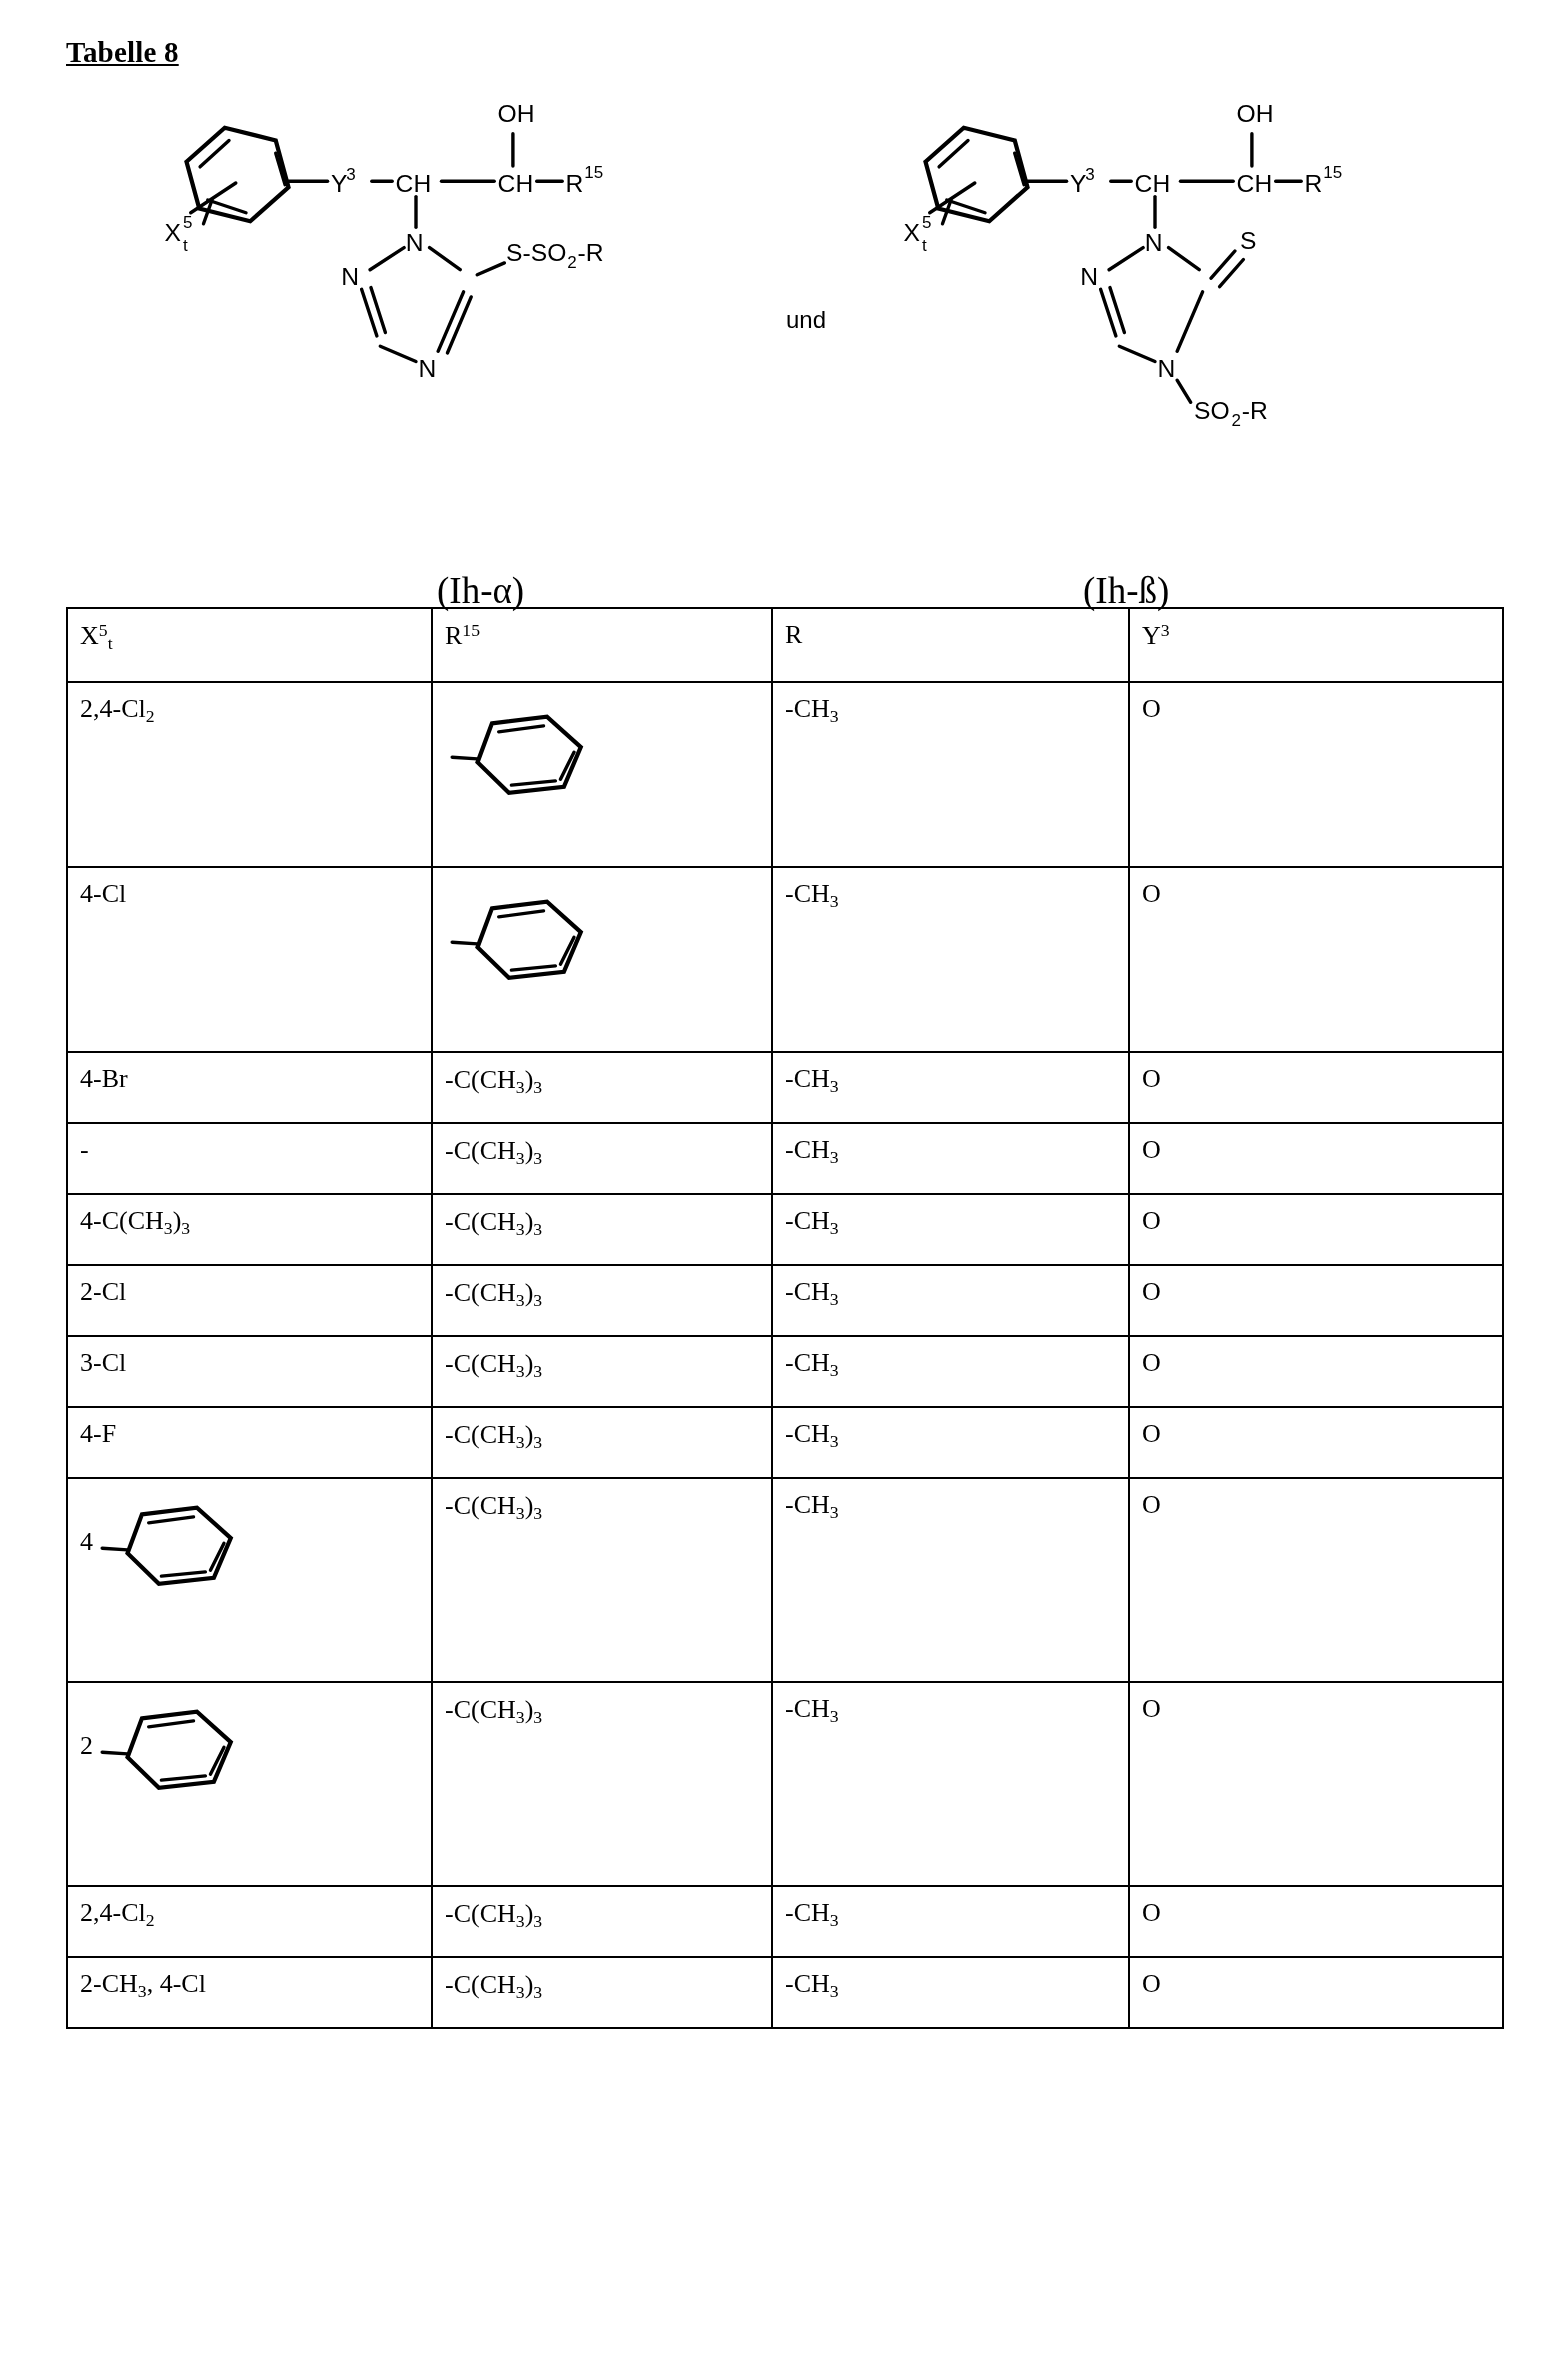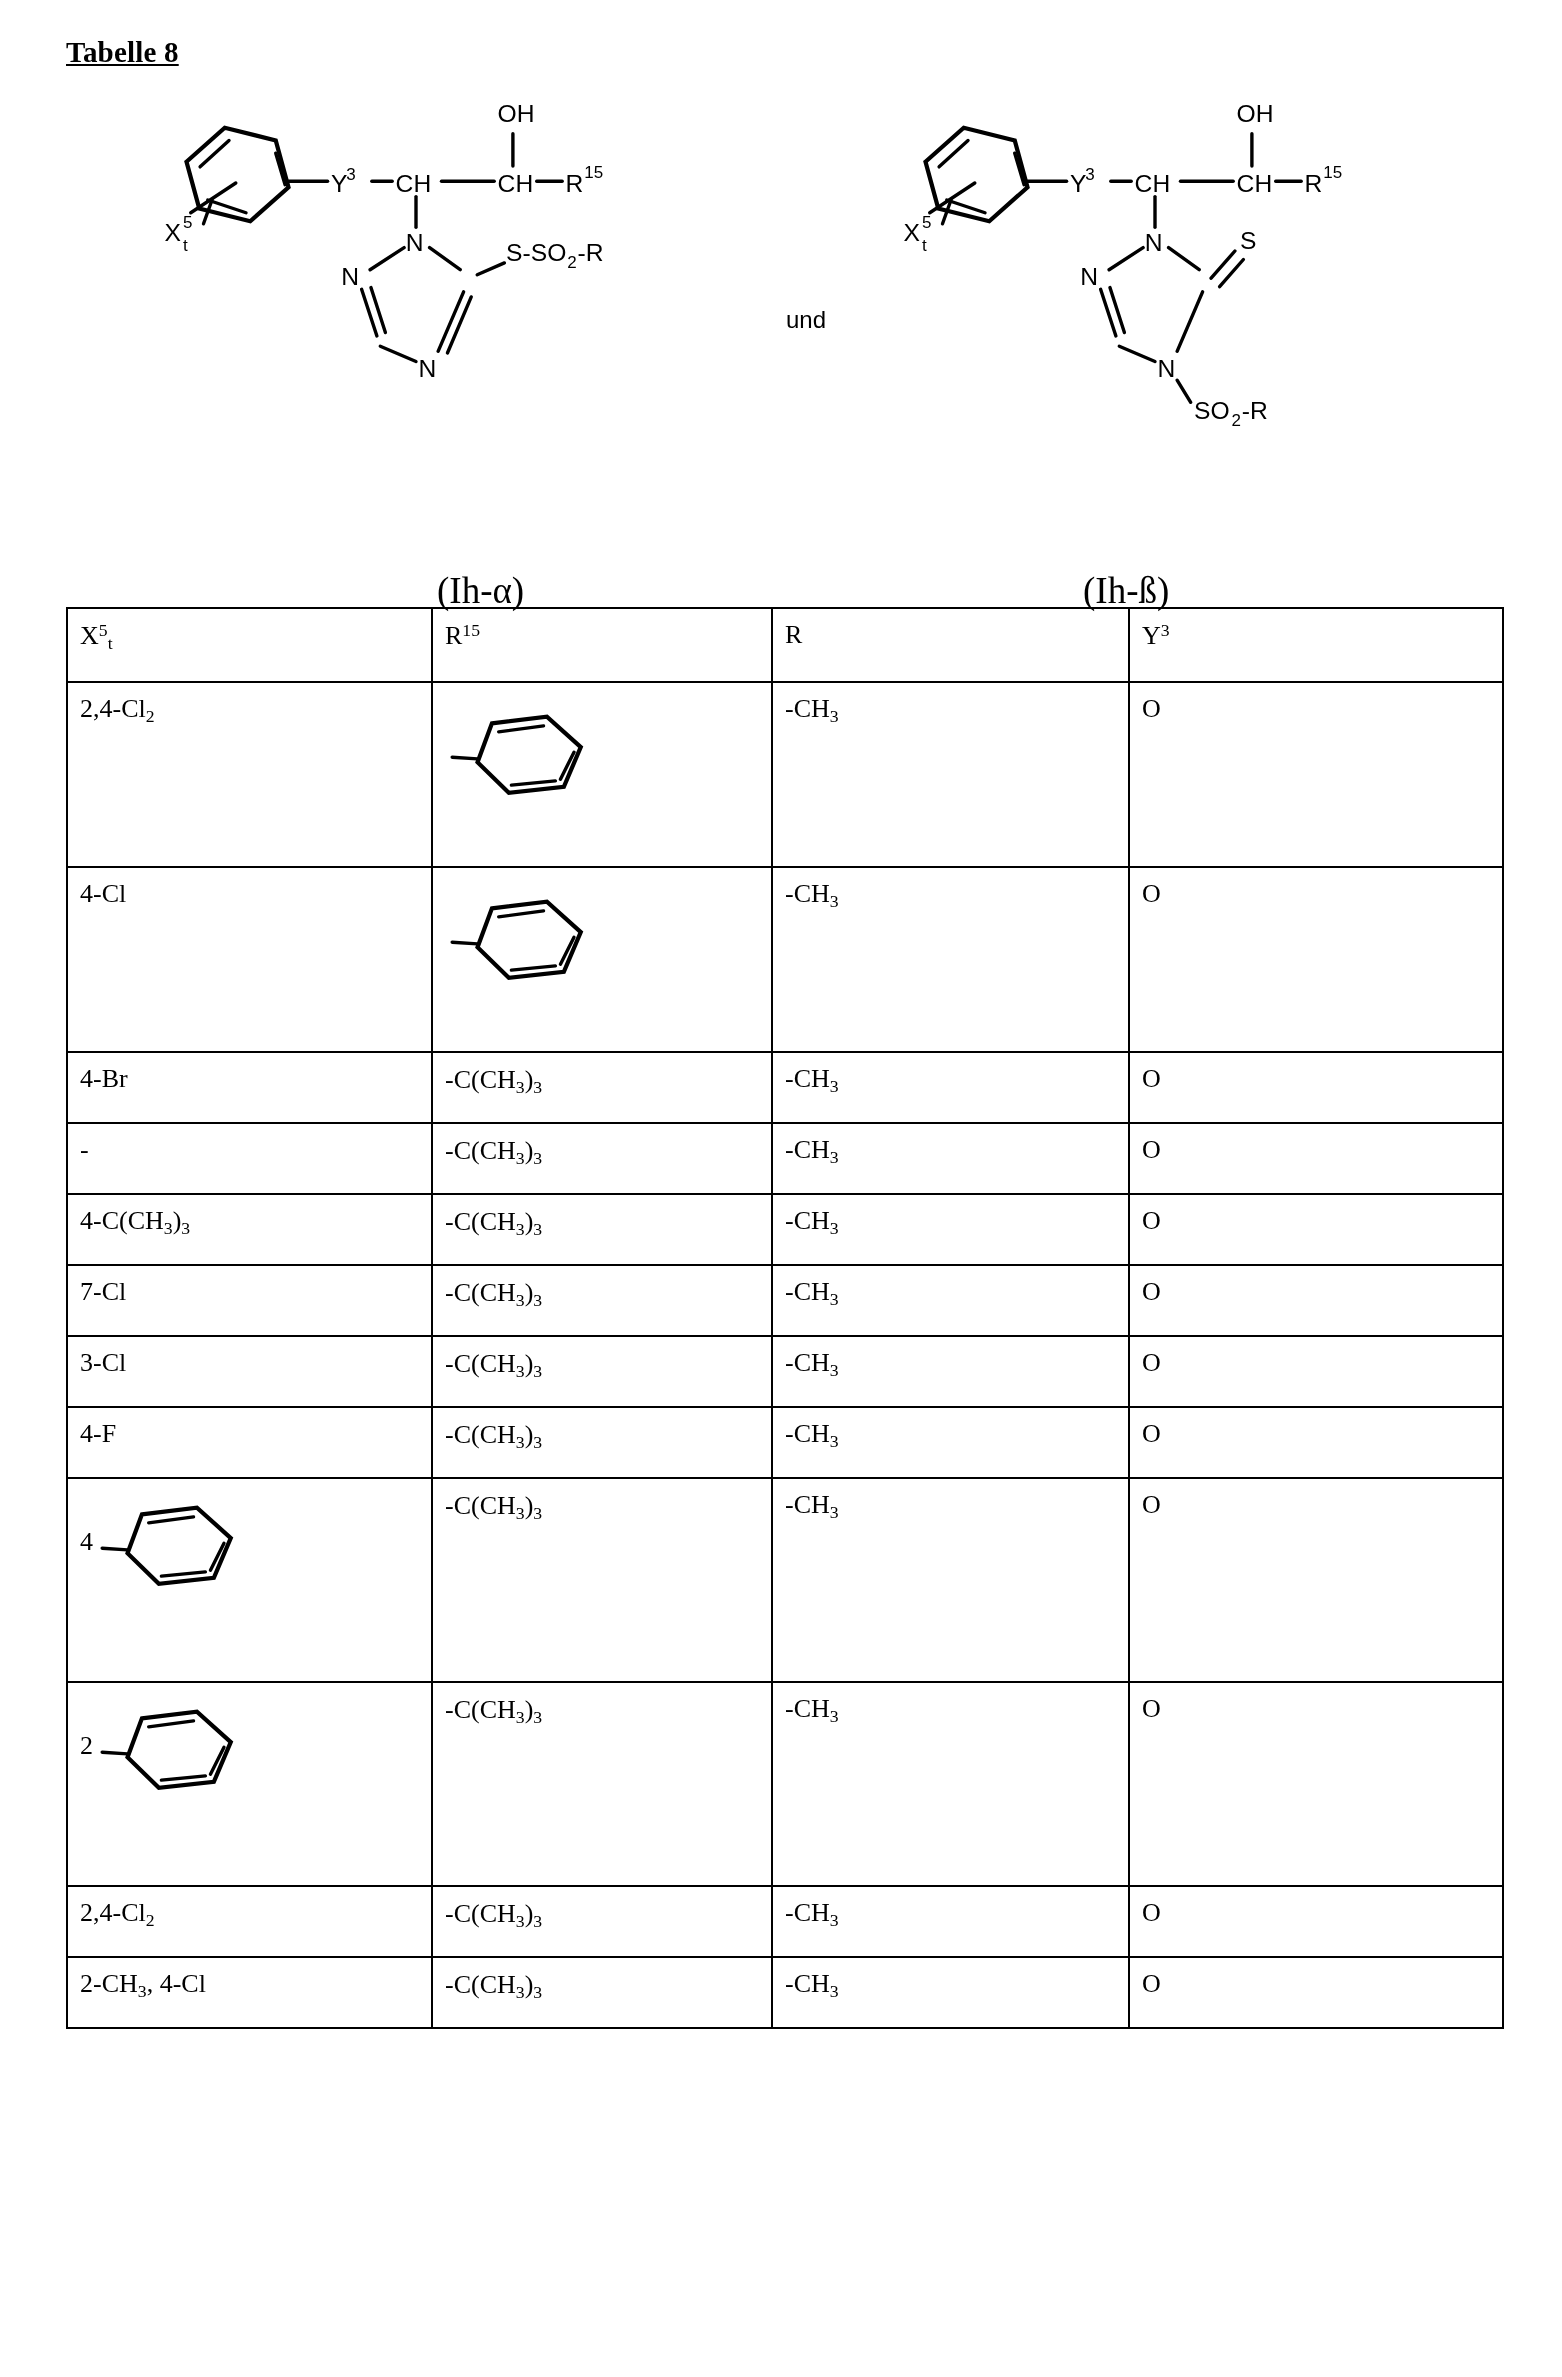--- a/index.html
+++ b/index.html
@@ -308,21 +308,21 @@
             <td><span class="cell-text">-CH<sub>3</sub></span></td>
             <td><span class="cell-text">O</span></td>
           </tr>
           <tr class="row-norm">
             <td><span class="cell-text">4-C(CH<sub>3</sub>)<sub>3</sub></span></td>
             <td><span class="cell-text r15-stack">-C(CH<sub>3</sub>)<sub>3</sub></span></td>
             <td><span class="cell-text">-CH<sub>3</sub></span></td>
             <td><span class="cell-text">O</span></td>
           </tr>
           <tr class="row-norm">
-            <td><span class="cell-text">7-Cl</span></td>
+            <td><span class="cell-text">2-Cl</span></td>
             <td><span class="cell-text r15-stack">-C(CH<sub>3</sub>)<sub>3</sub></span></td>
             <td><span class="cell-text">-CH<sub>3</sub></span></td>
             <td><span class="cell-text">O</span></td>
           </tr>
           <tr class="row-norm">
             <td><span class="cell-text">3-Cl</span></td>
             <td><span class="cell-text r15-stack">-C(CH<sub>3</sub>)<sub>3</sub></span></td>
             <td><span class="cell-text">-CH<sub>3</sub></span></td>
             <td><span class="cell-text">O</span></td>
           </tr>

